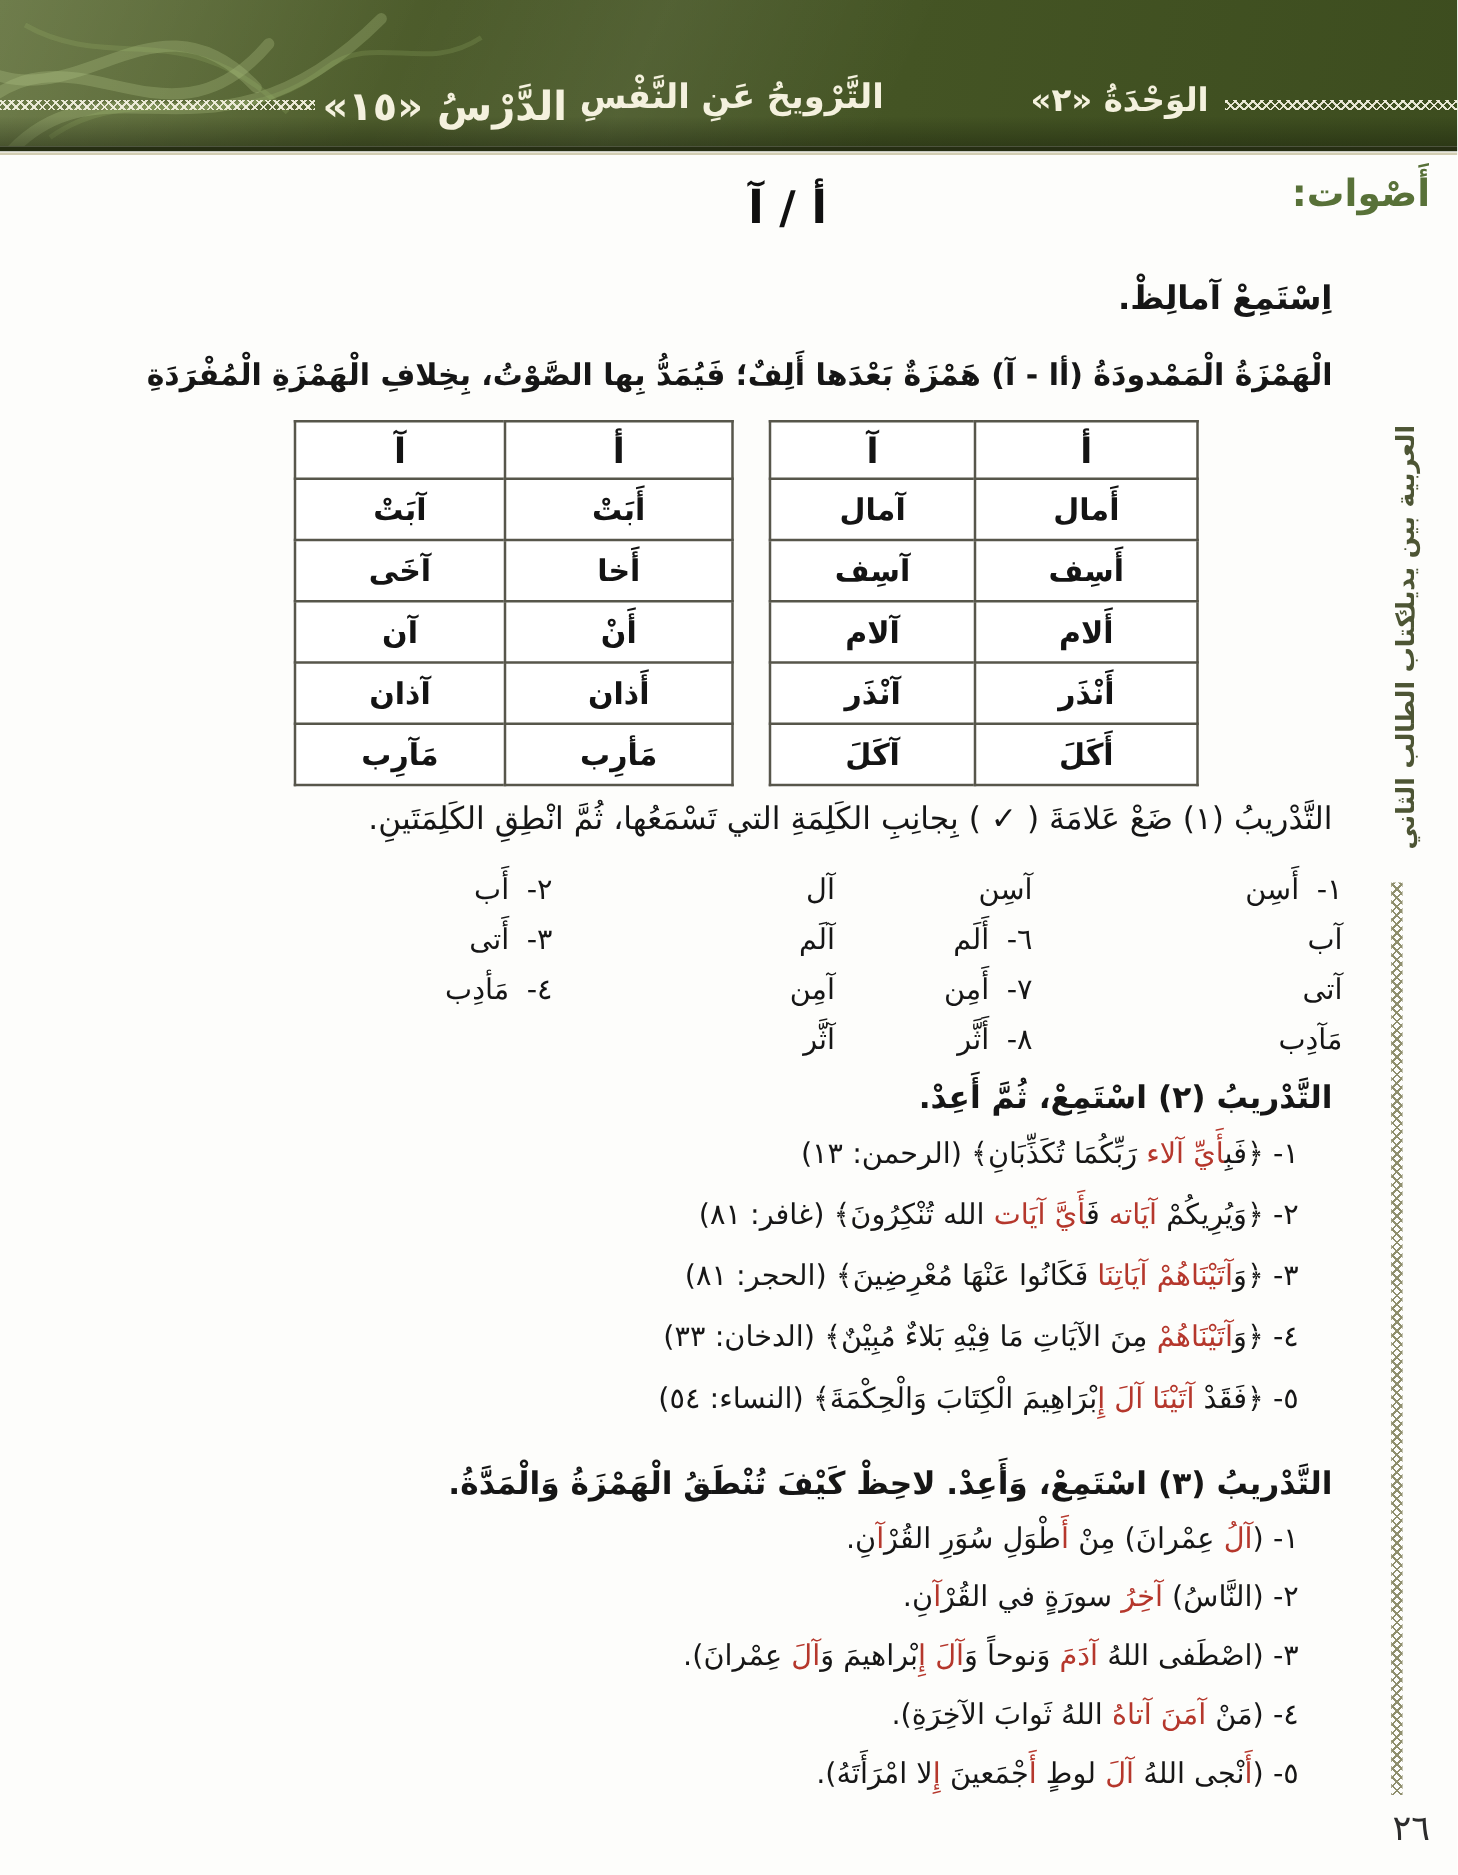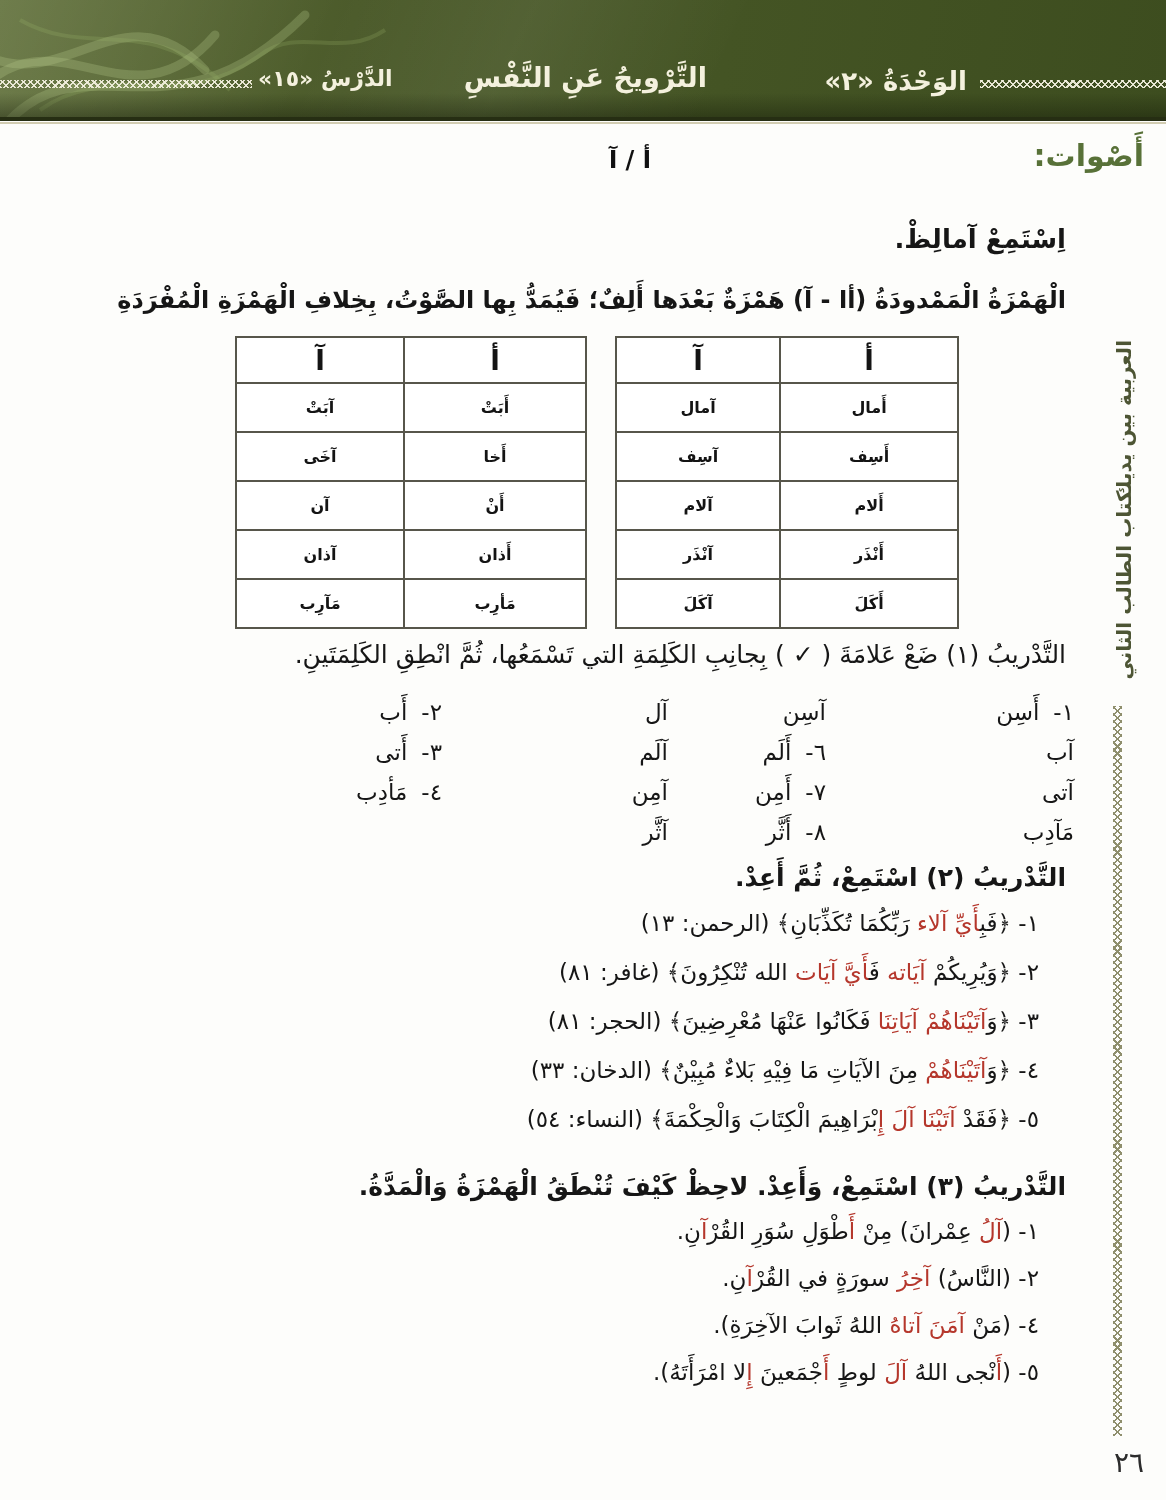--- a/index.html
+++ b/index.html
@@ -20,44 +20,44 @@
   }
   .header::after{
     content:"";position:absolute;left:0;right:0;bottom:0;height:24px;
     background:linear-gradient(180deg,rgba(0,0,0,0),rgba(16,22,6,.38));
   }
   .hdr-underline{position:absolute;top:122px;left:0;right:0;height:2px;background:#d2cdb2;}
   .watermark{position:absolute;top:0;left:0;opacity:.9;}
   .hdr-text{position:absolute;color:#f4f1de;font-weight:bold;white-space:nowrap;z-index:3;}
   .hdr-unit{top:66px;right:199px;font-size:26px;}
   .hdr-title{top:62px;left:497px;width:210px;text-align:right;font-size:27px;}
-  .hdr-lesson{top:66px;left:258px;font-size:22px;text-align:right;}
+  .hdr-lesson{top:66px;left:258px;font-size:32px;text-align:right;}
   .chain-h{
     position:absolute;top:80px;height:8px;z-index:2;
     background:
       repeating-linear-gradient(45deg,rgba(242,240,222,.92) 0 1.5px,transparent 1.5px 5px),
       repeating-linear-gradient(-45deg,rgba(242,240,222,.92) 0 1.5px,transparent 1.5px 5px);
   }
   .chain-right{right:0;width:186px;}
   .chain-left{left:0;width:252px;}
   
   .sounds-heading{position:absolute;top:138px;right:22px;font-size:30px;font-weight:bold;color:#587138;}
-  .sounds-pair{position:absolute;top:146px;left:280px;width:700px;text-align:center;font-size:24px;font-weight:bold;color:#101010;}
+  .sounds-pair{position:absolute;top:146px;left:280px;width:700px;text-align:center;font-size:36px;font-weight:bold;color:#101010;}
   .sounds-instruction{position:absolute;top:224px;right:100px;font-size:26px;font-weight:bold;}
   .explanation{position:absolute;top:286px;right:100px;font-size:24px;font-weight:bold;}
   
   .wtable{position:absolute;top:336px;border-collapse:collapse;table-layout:fixed;background:#fff;}
   .t-right{right:207px;width:344px;}
   .t-left{left:235px;width:352px;}
   .wtable th,.wtable td{
     border:2px solid #57564b;text-align:center;vertical-align:middle;
     font-weight:bold;color:#141414;padding:0;
   }
   .wtable th{height:44px;font-size:28px;}
-  .wtable td{height:47px;font-size:16px;}
+  .wtable td{height:47px;font-size:24px;}
   .wtable col.c1{width:52%;} .wtable col.c2{width:48%;}
   
   .ex1-title{position:absolute;top:640px;right:100px;font-size:25px;font-weight:normal;}
   .ex1-grid{
     position:absolute;top:692px;right:92px;width:762px;
     display:grid;grid-template-columns:248px 158px 226px 130px;
     font-size:23px;line-height:40px;
   }
   .ex1-grid .cell{text-align:right;white-space:nowrap;}
   .ex1-grid .num{display:inline-block;margin-left:14px;}
@@ -218,20 +218,21 @@
       <div>٤- ﴿وَ<span class="hl">آتَيْنَاهُمْ</span> مِنَ الآيَاتِ مَا فِيْهِ بَلاءٌ مُبِيْنٌ﴾ (الدخان: ٣٣)</div>
       <div>٥- ﴿فَقَدْ <span class="hl">آتَيْنَا</span> <span class="hl">آلَ</span> <span class="hl">إِ</span>بْرَاهِيمَ الْكِتَابَ وَالْحِكْمَةَ﴾ (النساء: ٥٤)</div>
     </div>
   </div>
 
   <div class="ex-block ex3">
     <div class="ex-title">التَّدْريبُ (٣) اسْتَمِعْ، وَأَعِدْ. لاحِظْ كَيْفَ تُنْطَقُ الْهَمْزَةُ وَالْمَدَّةُ.</div>
     <div class="ex-items">
       <div>١- (<span class="hl">آلُ</span> عِمْرانَ) مِنْ <span class="hl">أَ</span>طْوَلِ سُوَرِ القُرْ<span class="hl">آ</span>نِ.</div>
       <div>٢- (النَّاسُ) <span class="hl">آخِرُ</span> سورَةٍ في القُرْ<span class="hl">آ</span>نِ.</div>
+      <div>٣- (اصْطَفى اللهُ <span class="hl">آدَمَ</span> وَنوحاً وَ<span class="hl">آلَ</span> <span class="hl">إِ</span>بْراهيمَ وَ<span class="hl">آلَ</span> عِمْرانَ).</div>
       <div>٤- (مَنْ <span class="hl">آمَنَ</span> <span class="hl">آتاهُ</span> اللهُ ثَوابَ الآخِرَةِ).</div>
       <div>٥- (<span class="hl">أَ</span>نْجى اللهُ <span class="hl">آلَ</span> لوطٍ <span class="hl">أَ</span>جْمَعينَ <span class="hl">إِ</span>لا امْرَأَتَهُ).</div>
     </div>
   </div>
 
   <div class="side-text side-text-1">العربية بين يديك</div>
   <div class="side-text side-text-2">كتاب الطالب الثاني</div>
   <div class="side-chain"></div>
   <div class="page-number">٢٦</div>
 

